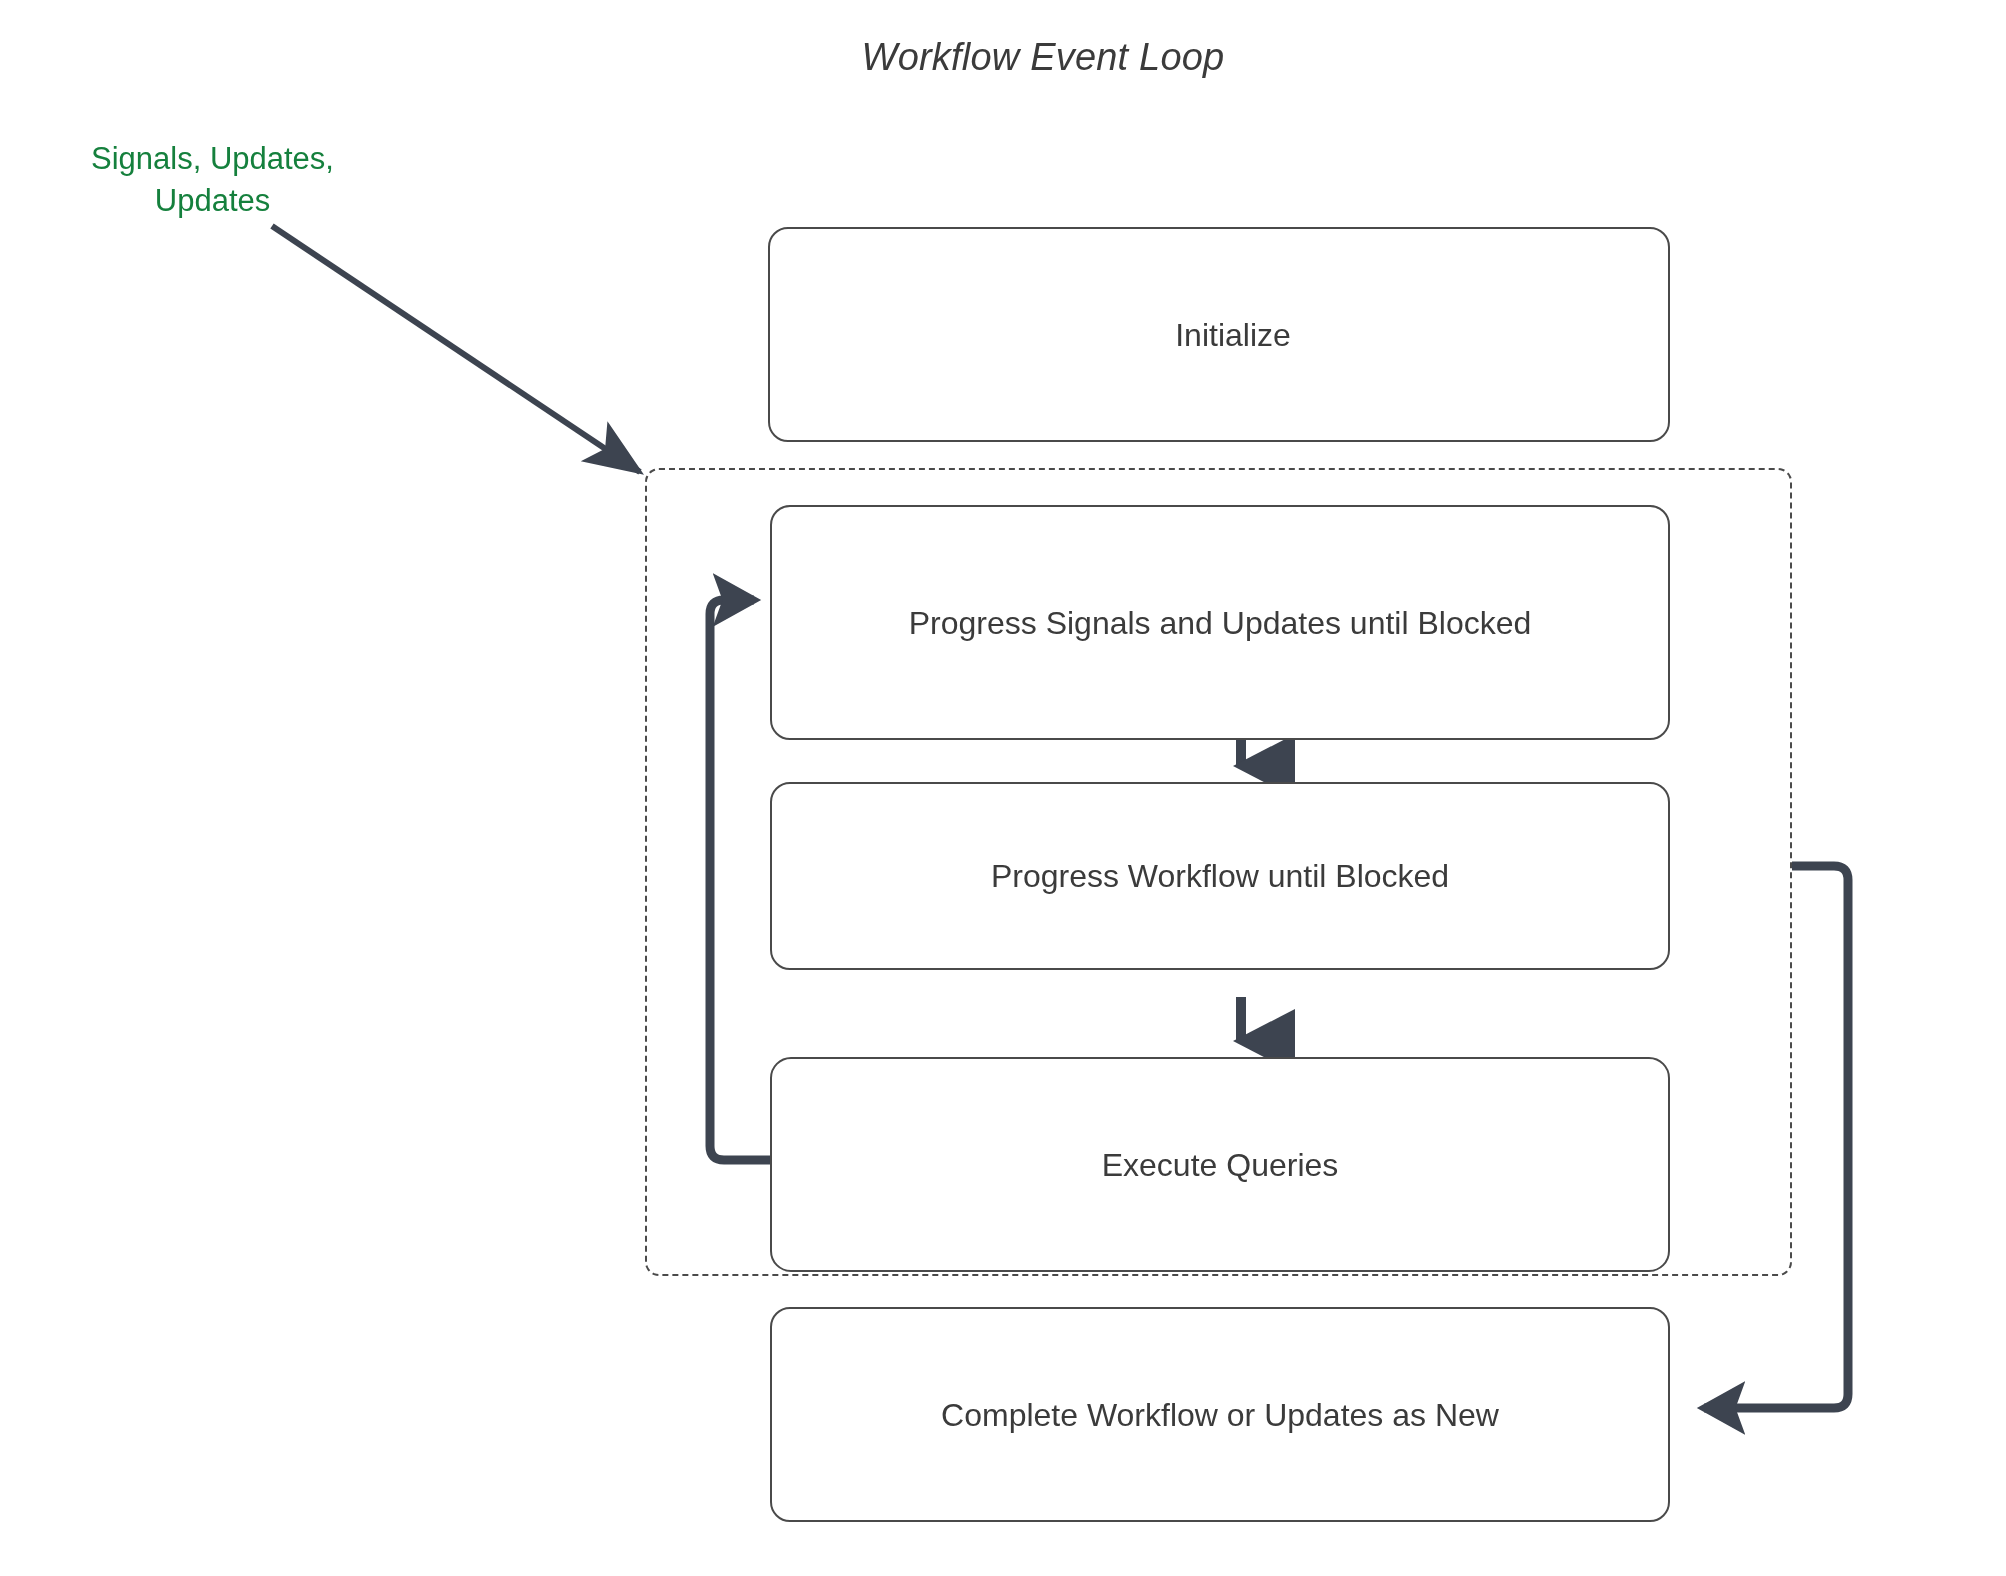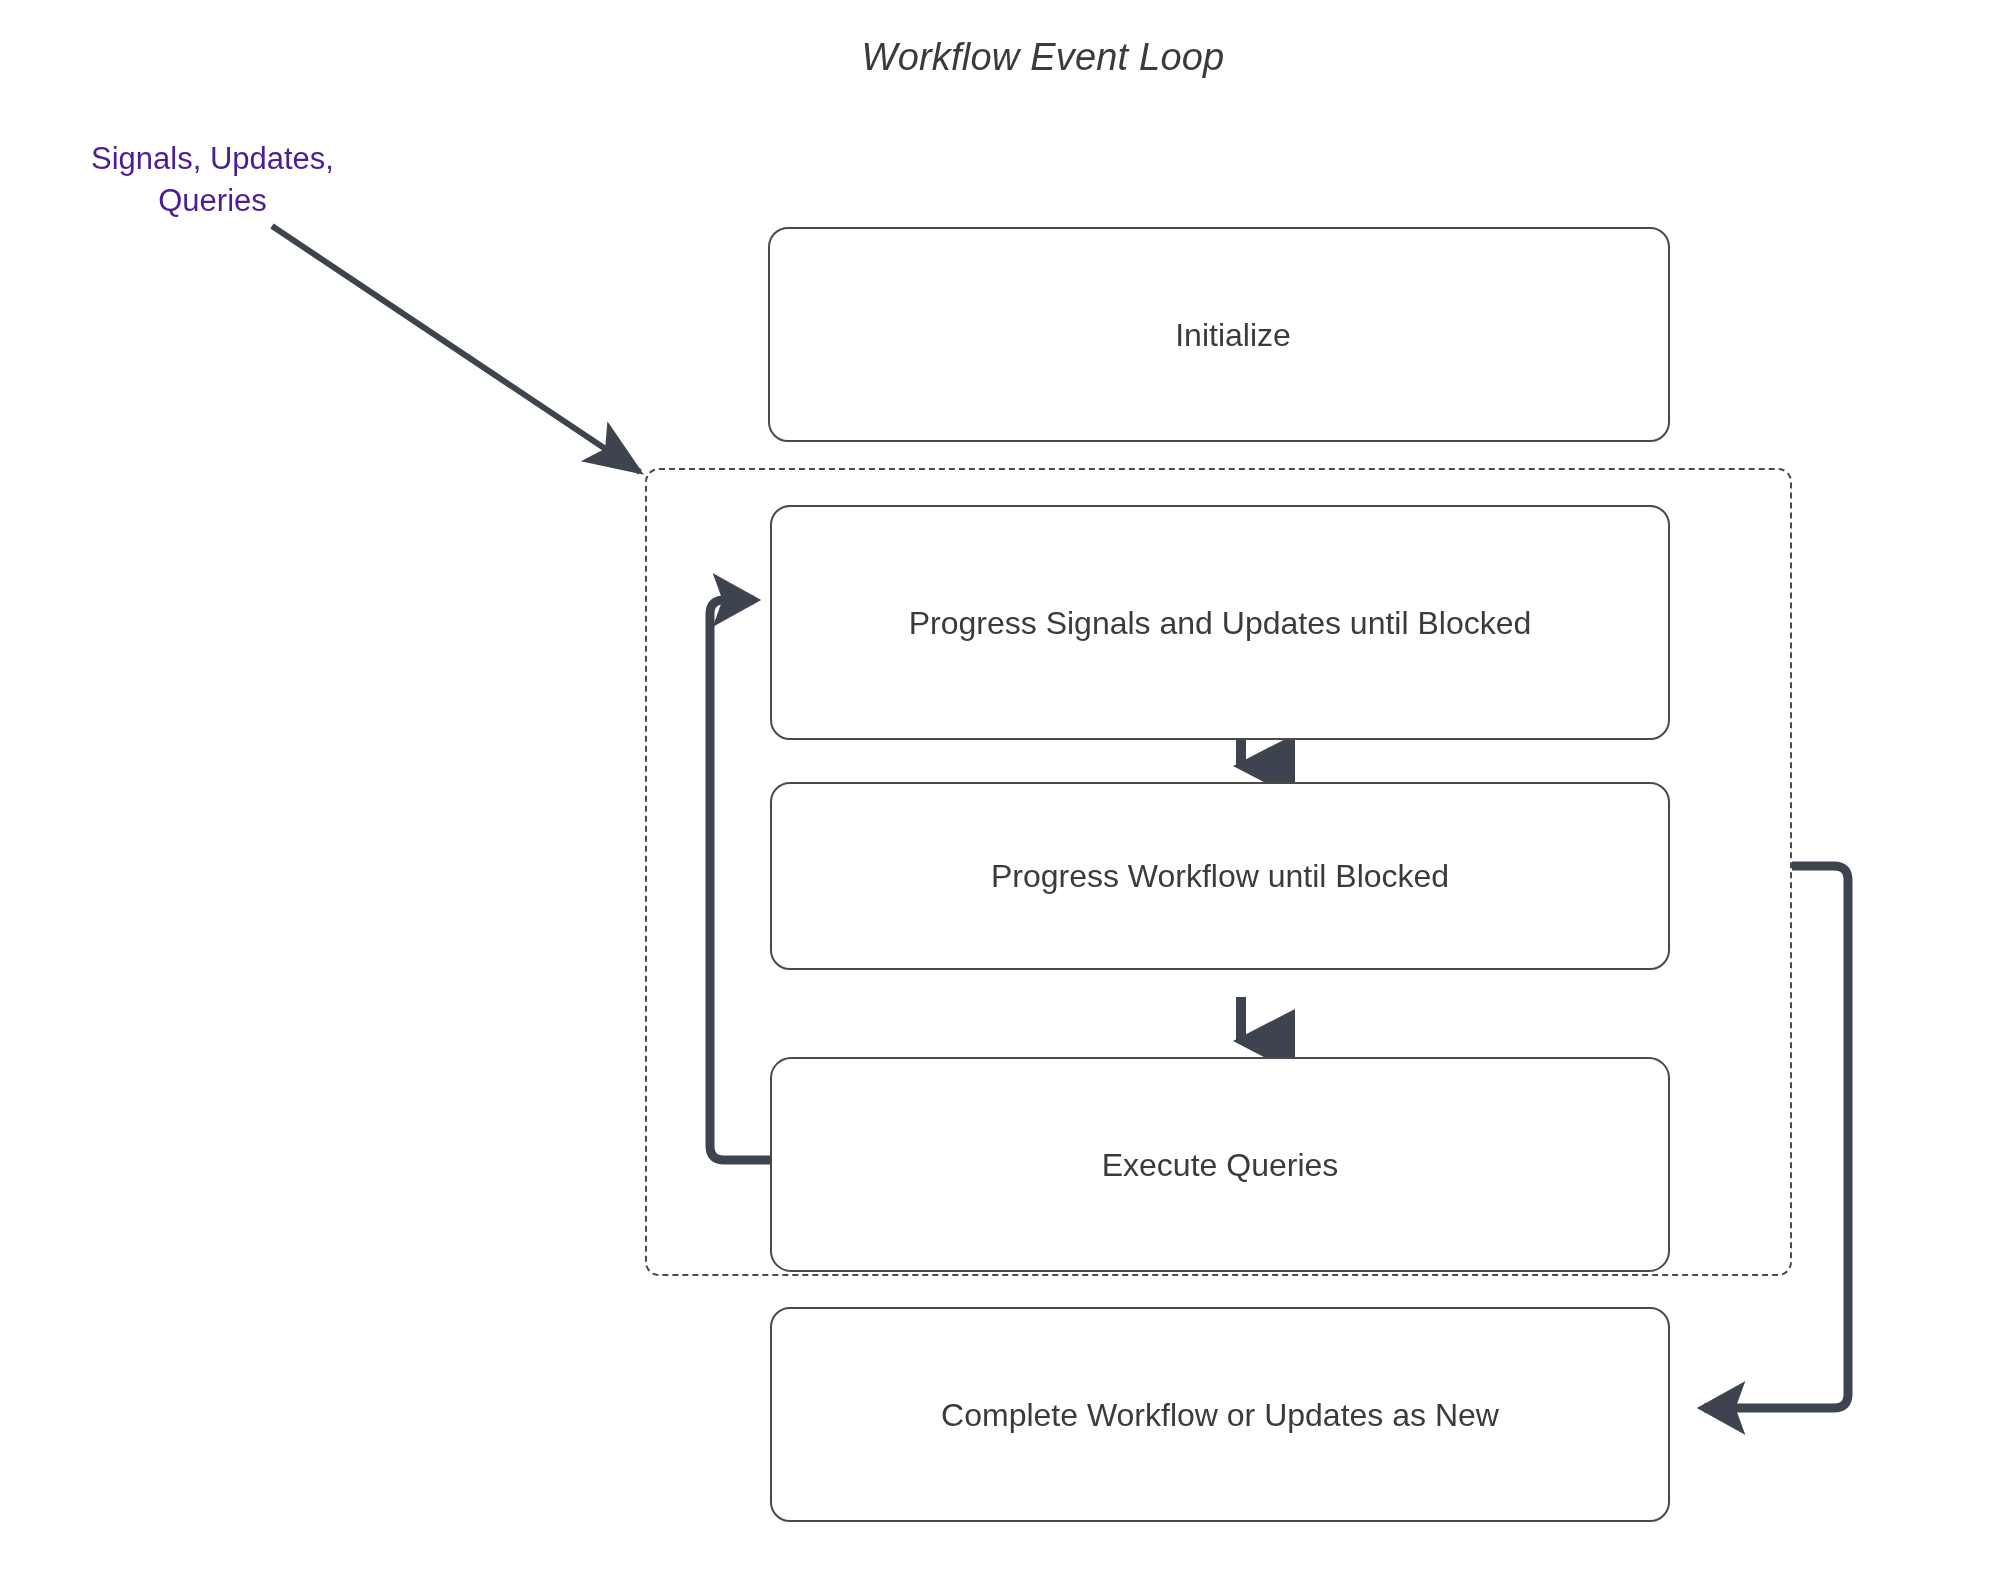--- a/index.html
+++ b/index.html
@@ -41,21 +41,21 @@
   }
 
   .edge-label {
     position: absolute;
     left: 20px;
     top: 138px;
     width: 305px;
     text-align: center;
     font-size: 31px;
     line-height: 42px;
-    color: #4c1d95;
+    color: #15803d;
   }
 
   .node {
     position: absolute;
     box-sizing: border-box;
     background: #ffffff;
     border: 2px solid #4a4a4a;
     border-radius: 20px;
     display: flex;
     align-items: center;
@@ -89,21 +89,21 @@
 </style>
 </head>
 <body>
 
 <div id="canvas">
 
   <div class="diagram-title">Workflow Event Loop</div>
 
   <div class="edge-label">
     <div>Signals, Updates,</div>
-    <div>Queries</div>
+    <div>Updates</div>
   </div>
 
   <svg id="wiring" viewBox="0 0 2006 1576">
     <defs>
       <marker id="arrow-thin" markerWidth="12" markerHeight="12" refX="9.2" refY="4" orient="auto" markerUnits="strokeWidth">
         <path d="M0,0 L10,4 L0,8 L2.2,4 Z" fill="#3d4450"></path>
       </marker>
       <marker id="arrow-fat-down" markerWidth="7" markerHeight="7" refX="3.2" refY="5.4" orient="auto" markerUnits="strokeWidth">
         <path d="M0,0 L6.4,0 L3.2,6.2 Z" fill="#3d4450"></path>
       </marker>

